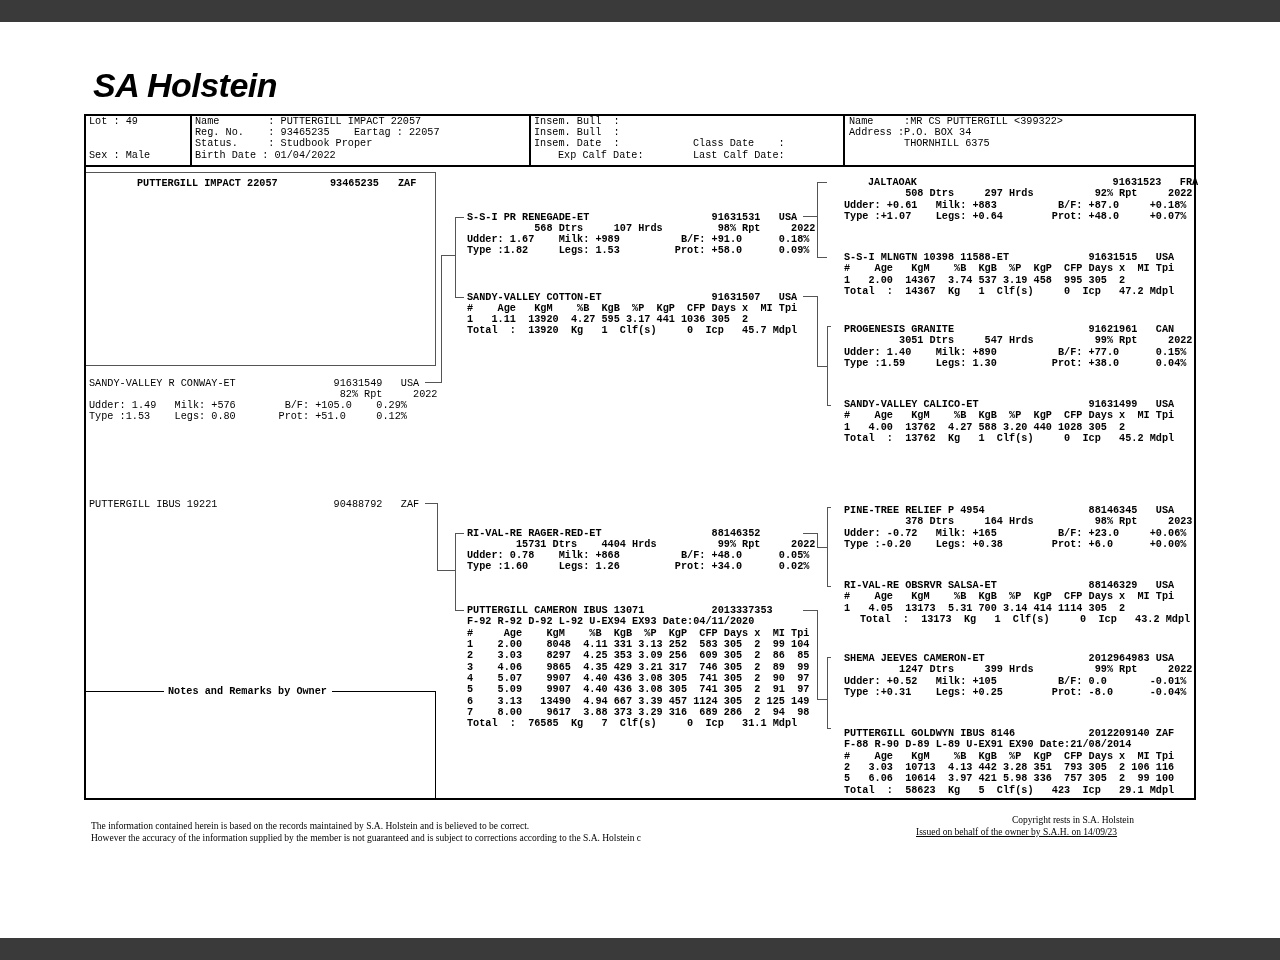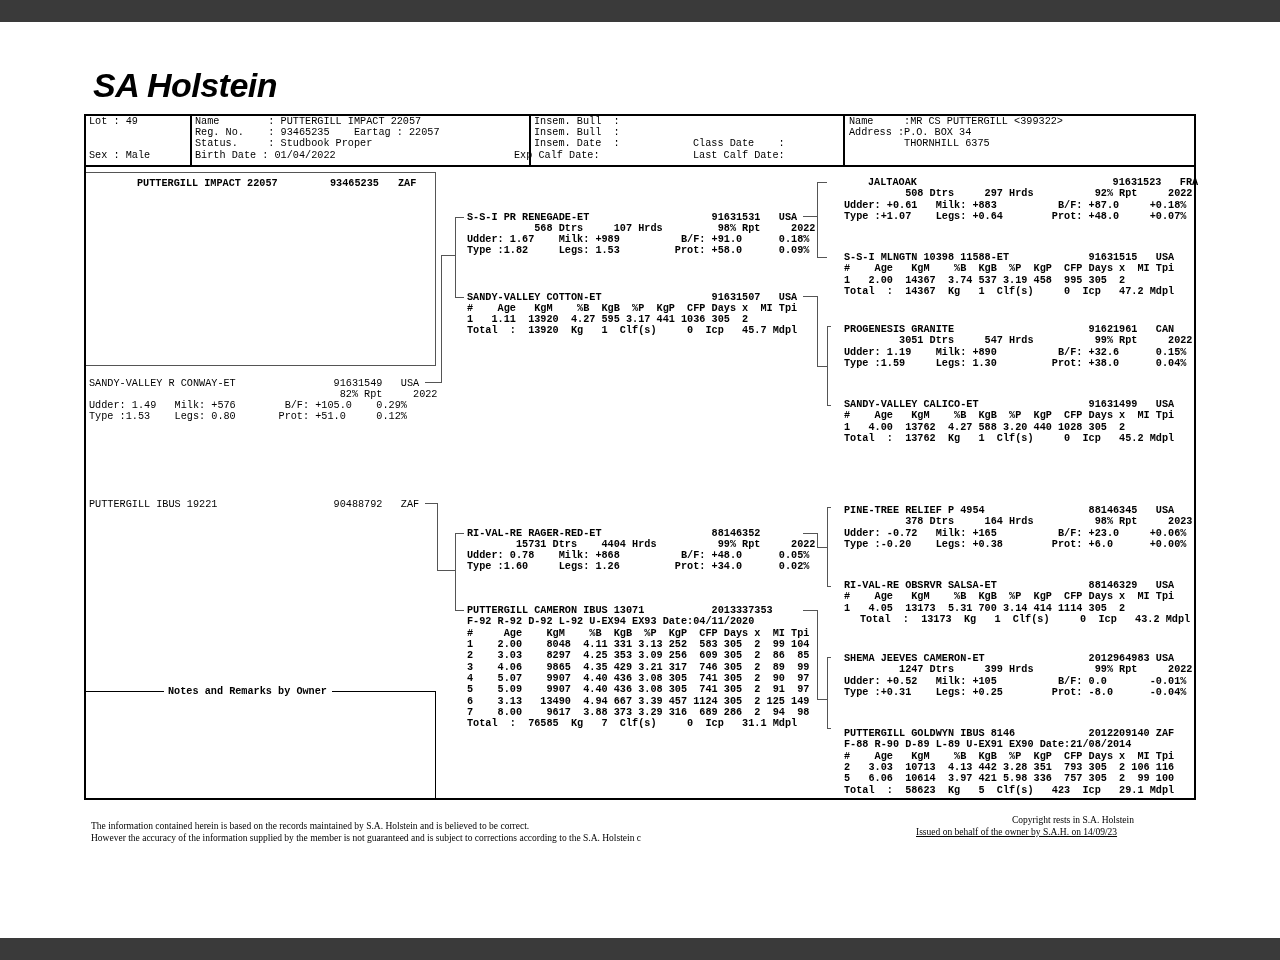--- a/index.html
+++ b/index.html
@@ -32,21 +32,21 @@
 <div class="mono" style="left:89px;top:116px;">Lot : 49</div>
 <div class="mono" style="left:89px;top:150px;">Sex : Male</div>
 <div class="mono" style="left:195px;top:116px;">Name        : PUTTERGILL IMPACT 22057</div>
 <div class="mono" style="left:195px;top:127px;">Reg. No.    : 93465235    Eartag : 22057</div>
 <div class="mono" style="left:195px;top:138px;">Status.     : Studbook Proper</div>
 <div class="mono" style="left:195px;top:150px;">Birth Date : 01/04/2022</div>
 <div class="mono" style="left:534px;top:116px;">Insem. Bull  :</div>
 <div class="mono" style="left:534px;top:127px;">Insem. Bull  :</div>
 <div class="mono" style="left:534px;top:138px;">Insem. Date  :</div>
 <div class="mono" style="left:693px;top:138px;">Class Date    :</div>
-<div class="mono" style="left:514px;top:150px;">Exp Calf Date:</div>
+<div class="mono" style="left:558px;top:150px;">Exp Calf Date:</div>
 <div class="mono" style="left:693px;top:150px;">Last Calf Date:</div>
 <div class="mono" style="left:849px;top:116px;">Name     :MR CS PUTTERGILL &lt;399322&gt;</div>
 <div class="mono" style="left:849px;top:127px;">Address :P.O. BOX 34</div>
 <div class="mono" style="left:849px;top:138px;">         THORNHILL 6375</div>
 
 <div class="vline thin" style="left:435px;top:172px;width:1px;height:193px;"></div>
 <div class="hline thin" style="left:86px;top:172px;width:350px;height:1px;"></div>
 <div class="hline thin" style="left:86px;top:365px;width:350px;height:1px;"></div>
 <div class="mono b" style="left:89px;top:178px;padding-left:48px;">PUTTERGILL IMPACT 22057</div>
 <div class="mono b" style="left:330px;top:178px;">93465235</div>
@@ -132,21 +132,21 @@
 <div class="mono b" style="left:844px;top:200px;">Udder: +0.61   Milk: +883          B/F: +87.0     +0.18%</div>
 <div class="mono b" style="left:844px;top:211px;">Type :+1.07    Legs: +0.64        Prot: +48.0     +0.07%</div>
 
 <div class="mono b" style="left:844px;top:252px;">S-S-I MLNGTN 10398 11588-ET             91631515   USA</div>
 <div class="mono b" style="left:844px;top:263px;">#    Age   KgM    %B  KgB  %P  KgP  CFP Days x  MI Tpi</div>
 <div class="mono b" style="left:844px;top:275px;">1   2.00  14367  3.74 537 3.19 458  995 305  2</div>
 <div class="mono b" style="left:844px;top:286px;">Total  :  14367  Kg   1  Clf(s)     0  Icp   47.2 Mdpl</div>
 
 <div class="mono b" style="left:844px;top:324px;">PROGENESIS GRANITE                      91621961   CAN</div>
 <div class="mono b" style="left:844px;top:335px;">         3051 Dtrs     547 Hrds          99% Rpt     2022</div>
-<div class="mono b" style="left:844px;top:347px;">Udder: 1.19    Milk: +890          B/F: +32.6      0.15%</div>
+<div class="mono b" style="left:844px;top:347px;">Udder: 1.40    Milk: +890          B/F: +77.0      0.15%</div>
 <div class="mono b" style="left:844px;top:358px;">Type :1.59     Legs: 1.30         Prot: +38.0      0.04%</div>
 
 <div class="mono b" style="left:844px;top:399px;">SANDY-VALLEY CALICO-ET                  91631499   USA</div>
 <div class="mono b" style="left:844px;top:410px;">#    Age   KgM    %B  KgB  %P  KgP  CFP Days x  MI Tpi</div>
 <div class="mono b" style="left:844px;top:422px;">1   4.00  13762  4.27 588 3.20 440 1028 305  2</div>
 <div class="mono b" style="left:844px;top:433px;">Total  :  13762  Kg   1  Clf(s)     0  Icp   45.2 Mdpl</div>
 
 <div class="mono b" style="left:844px;top:505px;">PINE-TREE RELIEF P 4954                 88146345   USA</div>
 <div class="mono b" style="left:844px;top:516px;">          378 Dtrs     164 Hrds          98% Rpt     2023</div>
 <div class="mono b" style="left:844px;top:528px;">Udder: -0.72   Milk: +165          B/F: +23.0     +0.06%</div>

